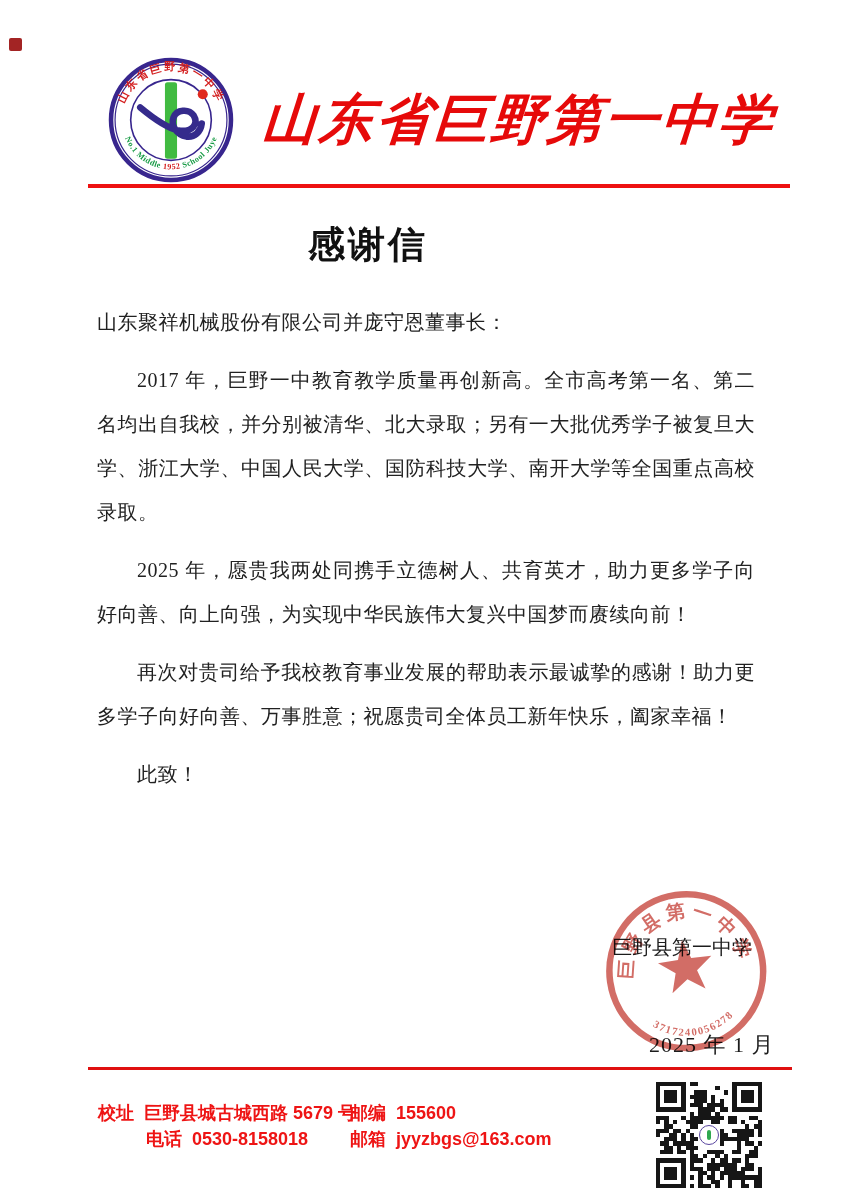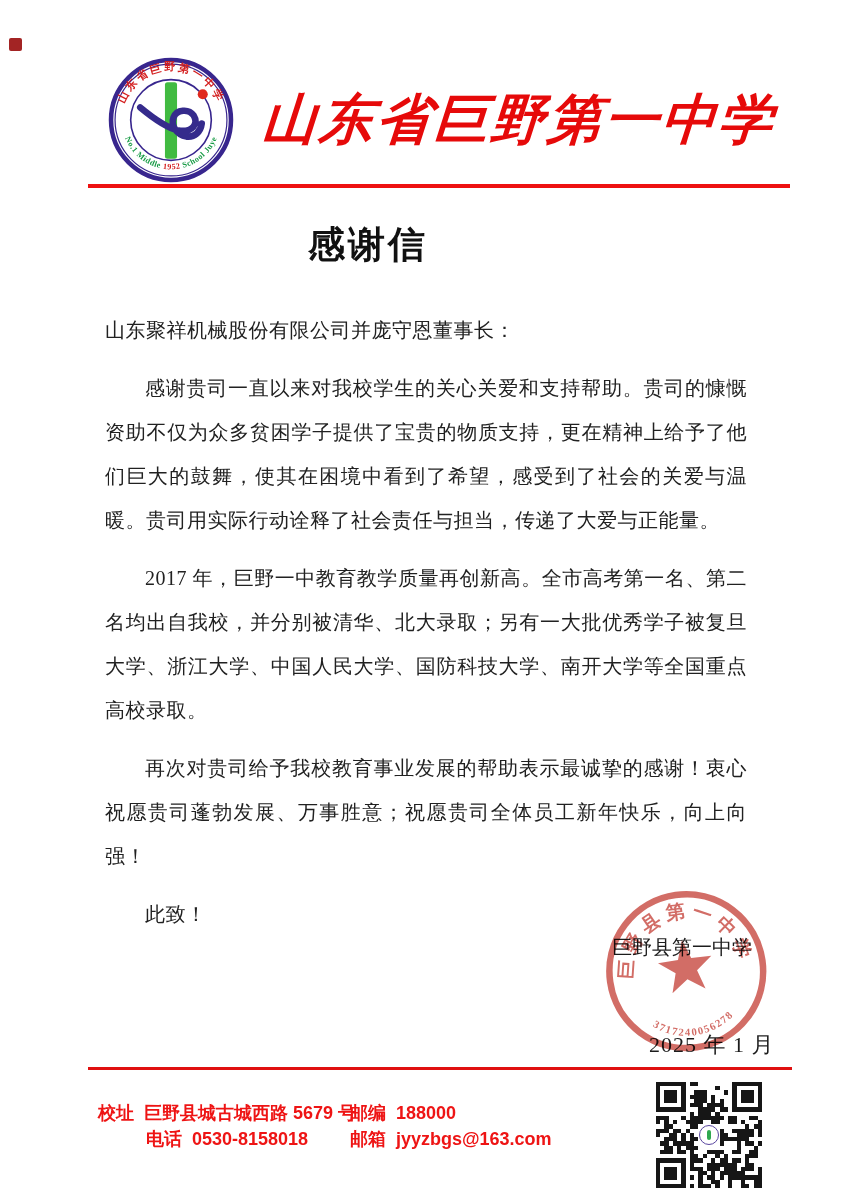--- a/index.html
+++ b/index.html
@@ -23,21 +23,21 @@
   
   .doc-title{
     position:absolute;left:0;top:220px;width:736px;text-align:center;
     font-size:37px;font-weight:bold;color:#111;letter-spacing:3px;
   }
   .letter-body{
     position:absolute;left:97px;top:300px;width:658px;
     font-size:20px;line-height:44px;color:#212121;letter-spacing:0.5px;
     text-align:justify;
   }
-  .letter-body p{margin:8px;}
+  .letter-body p{margin:0;}
   .salutation{text-indent:0;}
   .para{text-indent:2em;margin-top:14px !important;}
   .closing{text-indent:2em;margin-top:16px !important;font-family:Liberation Mono, monospace;}
   .sig-line{position:absolute;left:612px;top:934px;font-size:20px;color:#1c1c1c;letter-spacing:0;}
   .date-line{position:absolute;left:649px;top:1030px;font-size:22px;color:#1c1c1c;letter-spacing:1px;}
   
   .stamp{position:absolute;left:596px;top:878px;width:182px;height:182px;
     mix-blend-mode:multiply;opacity:0.88;transform:rotate(-8deg);}
   
   .footer-col{position:absolute;font-family:"Liberation Sans","DejaVu Sans",sans-serif;
@@ -78,23 +78,23 @@
     </svg>
   </div>
 
   <div class="school-name">山东省巨野第一中学</div>
   <div class="rule top"></div>
 
   <div class="doc-title">感谢信</div>
 
   <div class="letter-body">
     <p class="salutation">山东聚祥机械股份有限公司并庞守恩董事长：</p>
-    <p class="para">感谢贵司一直以来对我校学生的关心关爱和支持帮助。贵司的慷慨资助不仅为众多贫困学子提供了宝贵的物质支持，更在精神上给予了他们巨大的鼓舞，使其在困境中看到了希望，感受到了社会的关爱与温暖。贵司用实际行动诠释了社会责任与担当，传递了大爱与正能量。</p>
     <p class="para">2017 年，巨野一中教育教学质量再创新高。全市高考第一名、第二名均出自我校，并分别被清华、北大录取；另有一大批优秀学子被复旦大学、浙江大学、中国人民大学、国防科技大学、南开大学等全国重点高校录取。</p>
-    <p class="para">再次对贵司给予我校教育事业发展的帮助表示最诚挚的感谢！衷心祝愿贵司蓬勃发展、万事胜意；祝愿贵司全体员工新年快乐，向上向强！</p>
+    <p class="para">2025 年，愿贵我两处同携手立德树人、共育英才，助力更多学子向好向善、向上向强，为实现中华民族伟大复兴中国梦而赓续向前！</p>
+    <p class="para">再次对贵司给予我校教育事业发展的帮助表示最诚挚的感谢！助力更多学子向好向善、万事胜意；祝愿贵司全体员工新年快乐，阖家幸福！</p>
     <p class="closing">此致！</p>
   </div>
 
   <div class="sig-line">巨野县第一中学</div>
   <div class="date-line">2025 年 1 月</div>
 
   <div class="stamp">
     <svg viewBox="0 0 180 180" width="182" height="182">
       <g opacity="0.92">
         <circle cx="89" cy="92" r="76" fill="none" stroke="#c84a42" stroke-width="6.5"></circle>
@@ -111,21 +111,21 @@
     </svg>
   </div>
 
   <div class="rule bottom"></div>
 
   <div class="footer-col c1">
     <div><span class="lbl">校址</span><span>巨野县城古城西路 5679 号</span></div>
     <div><span class="lbl">电话</span><span>0530-8158018</span></div>
   </div>
   <div class="footer-col c2">
-    <div><span class="lbl">邮编</span><span>188000</span></div>
+    <div><span class="lbl">邮编</span><span>155600</span></div>
     <div><span class="lbl">邮箱</span><span>jyyzbgs@163.com</span></div>
   </div>
 
   <div class="qr">
     <svg viewBox="0 0 25 25">
       <rect x="0" y="0" width="25" height="25" fill="#ffffff"></rect>
       <g id="qr-cells" fill="#161616">
           <rect x="0" y="0" width="7" height="7" fill="#161616"></rect>
           <rect x="1" y="1" width="5" height="5" fill="#ffffff"></rect>
           <rect x="2" y="2" width="3" height="3" fill="#161616"></rect>

